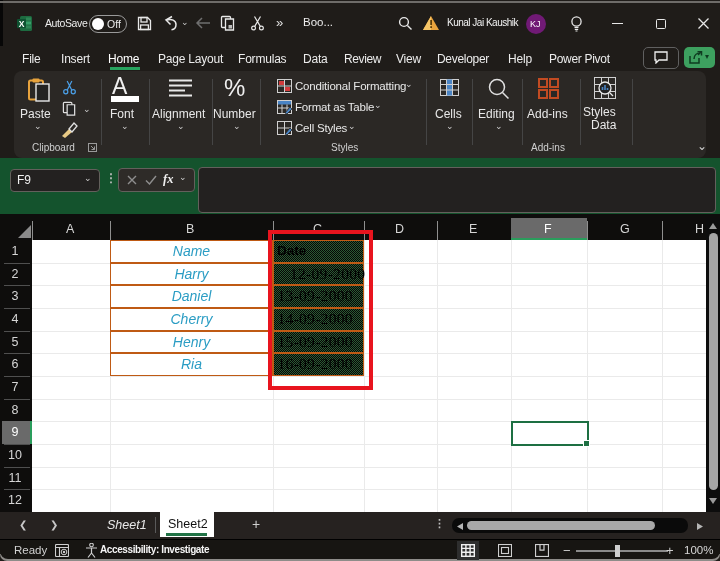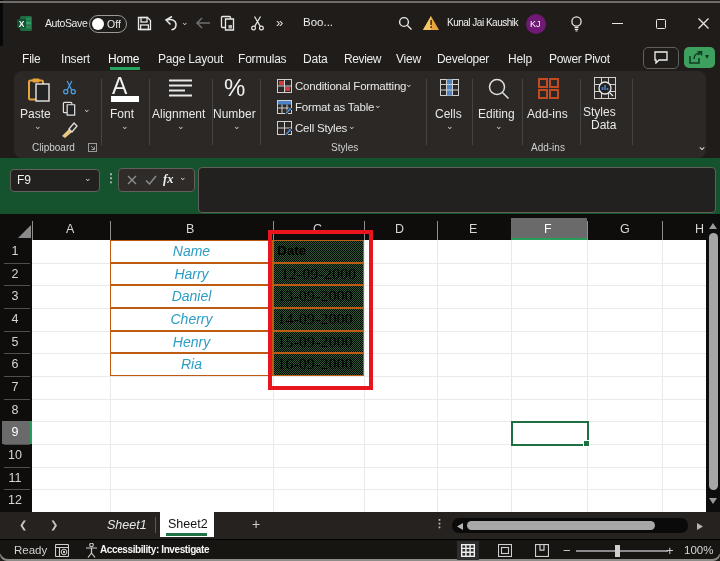--- a/index.html
+++ b/index.html
@@ -346,21 +346,21 @@
         <div class="abs" style="left:110px;top:67.33333333333334px;width:163px;height:22.666666666666668px;line-height:22.666666666666668px;text-align:center;font-size:14px;font-style:italic;color:#2b9dc4;">Daniel</div>
         <div class="abs" style="left:110px;top:90px;width:163px;height:22.666666666666668px;border:1.2px solid #bf5a14;box-sizing:border-box;"></div>
         <div class="abs" style="left:110px;top:90px;width:163px;height:22.666666666666668px;line-height:22.666666666666668px;text-align:center;font-size:14px;font-style:italic;color:#2b9dc4;">Cherry</div>
         <div class="abs" style="left:110px;top:112.66666666666667px;width:163px;height:22.666666666666668px;border:1.2px solid #bf5a14;box-sizing:border-box;"></div>
         <div class="abs" style="left:110px;top:112.66666666666667px;width:163px;height:22.666666666666668px;line-height:22.666666666666668px;text-align:center;font-size:14px;font-style:italic;color:#2b9dc4;">Henry</div>
         <div class="abs" style="left:110px;top:135.33333333333334px;width:163px;height:22.666666666666668px;border:1.2px solid #bf5a14;box-sizing:border-box;"></div>
         <div class="abs" style="left:110px;top:135.33333333333334px;width:163px;height:22.666666666666668px;line-height:22.666666666666668px;text-align:center;font-size:14px;font-style:italic;color:#2b9dc4;">Ria</div>
         <div class="abs" style="left:273px;top:22px;width:91px;height:22.666666666666668px;background-color:#2b5933;background-image:conic-gradient(#050505 25%, transparent 0 50%, #050505 0 75%, transparent 0);background-size:2px 2px;border:1.2px solid #bf5a14;box-sizing:border-box;"></div>
         <div class="abs" style="left:273px;top:22px;width:88px;height:22.666666666666668px;line-height:22.666666666666668px;color:#000;font-weight:bold;font-size:13.5px;font-family:'Liberation Sans',sans-serif;padding-left:4px;">Date</div>
         <div class="abs" style="left:273px;top:44.66666666666667px;width:91px;height:22.666666666666668px;background-color:#2b5933;background-image:conic-gradient(#050505 25%, transparent 0 50%, #050505 0 75%, transparent 0);background-size:2px 2px;border:1.2px solid #bf5a14;box-sizing:border-box;"></div>
-        <div class="abs" style="left:273px;top:44.66666666666667px;width:88px;height:35px;line-height:22.666666666666668px;color:#000;font-size:15.5px;font-family:'Liberation Serif',serif;padding-left:8px;letter-spacing:0.3px;">12-09-2000</div>
+        <div class="abs" style="left:273px;top:44.66666666666667px;width:88px;height:35px;line-height:22.666666666666668px;color:#000;font-size:15.5px;font-family:'Liberation Serif',serif;padding-left:17px;letter-spacing:0.3px;">12-09-2000</div>
         <div class="abs" style="left:273px;top:67.33333333333334px;width:91px;height:22.666666666666668px;background-color:#2b5933;background-image:conic-gradient(#050505 25%, transparent 0 50%, #050505 0 75%, transparent 0);background-size:2px 2px;border:1.2px solid #bf5a14;box-sizing:border-box;"></div>
         <div class="abs" style="left:273px;top:67.33333333333334px;width:88px;height:22.666666666666668px;line-height:22.666666666666668px;color:#000;font-size:15.5px;font-family:'Liberation Serif',serif;padding-left:4.5px;letter-spacing:0.3px;">13-09-2000</div>
         <div class="abs" style="left:273px;top:90px;width:91px;height:22.666666666666668px;background-color:#2b5933;background-image:conic-gradient(#050505 25%, transparent 0 50%, #050505 0 75%, transparent 0);background-size:2px 2px;border:1.2px solid #bf5a14;box-sizing:border-box;"></div>
         <div class="abs" style="left:273px;top:90px;width:88px;height:22.666666666666668px;line-height:22.666666666666668px;color:#000;font-size:15.5px;font-family:'Liberation Serif',serif;padding-left:4.5px;letter-spacing:0.3px;">14-09-2000</div>
         <div class="abs" style="left:273px;top:112.66666666666667px;width:91px;height:22.666666666666668px;background-color:#2b5933;background-image:conic-gradient(#050505 25%, transparent 0 50%, #050505 0 75%, transparent 0);background-size:2px 2px;border:1.2px solid #bf5a14;box-sizing:border-box;"></div>
         <div class="abs" style="left:273px;top:112.66666666666667px;width:88px;height:22.666666666666668px;line-height:22.666666666666668px;color:#000;font-size:15.5px;font-family:'Liberation Serif',serif;padding-left:4.5px;letter-spacing:0.3px;">15-09-2000</div>
         <div class="abs" style="left:273px;top:135.33333333333334px;width:91px;height:22.666666666666668px;background-color:#2b5933;background-image:conic-gradient(#050505 25%, transparent 0 50%, #050505 0 75%, transparent 0);background-size:2px 2px;border:1.2px solid #bf5a14;box-sizing:border-box;"></div>
         <div class="abs" style="left:273px;top:135.33333333333334px;width:88px;height:22.666666666666668px;line-height:22.666666666666668px;color:#000;font-size:15.5px;font-family:'Liberation Serif',serif;padding-left:4.5px;letter-spacing:0.3px;">16-09-2000</div>
       </div>
 

